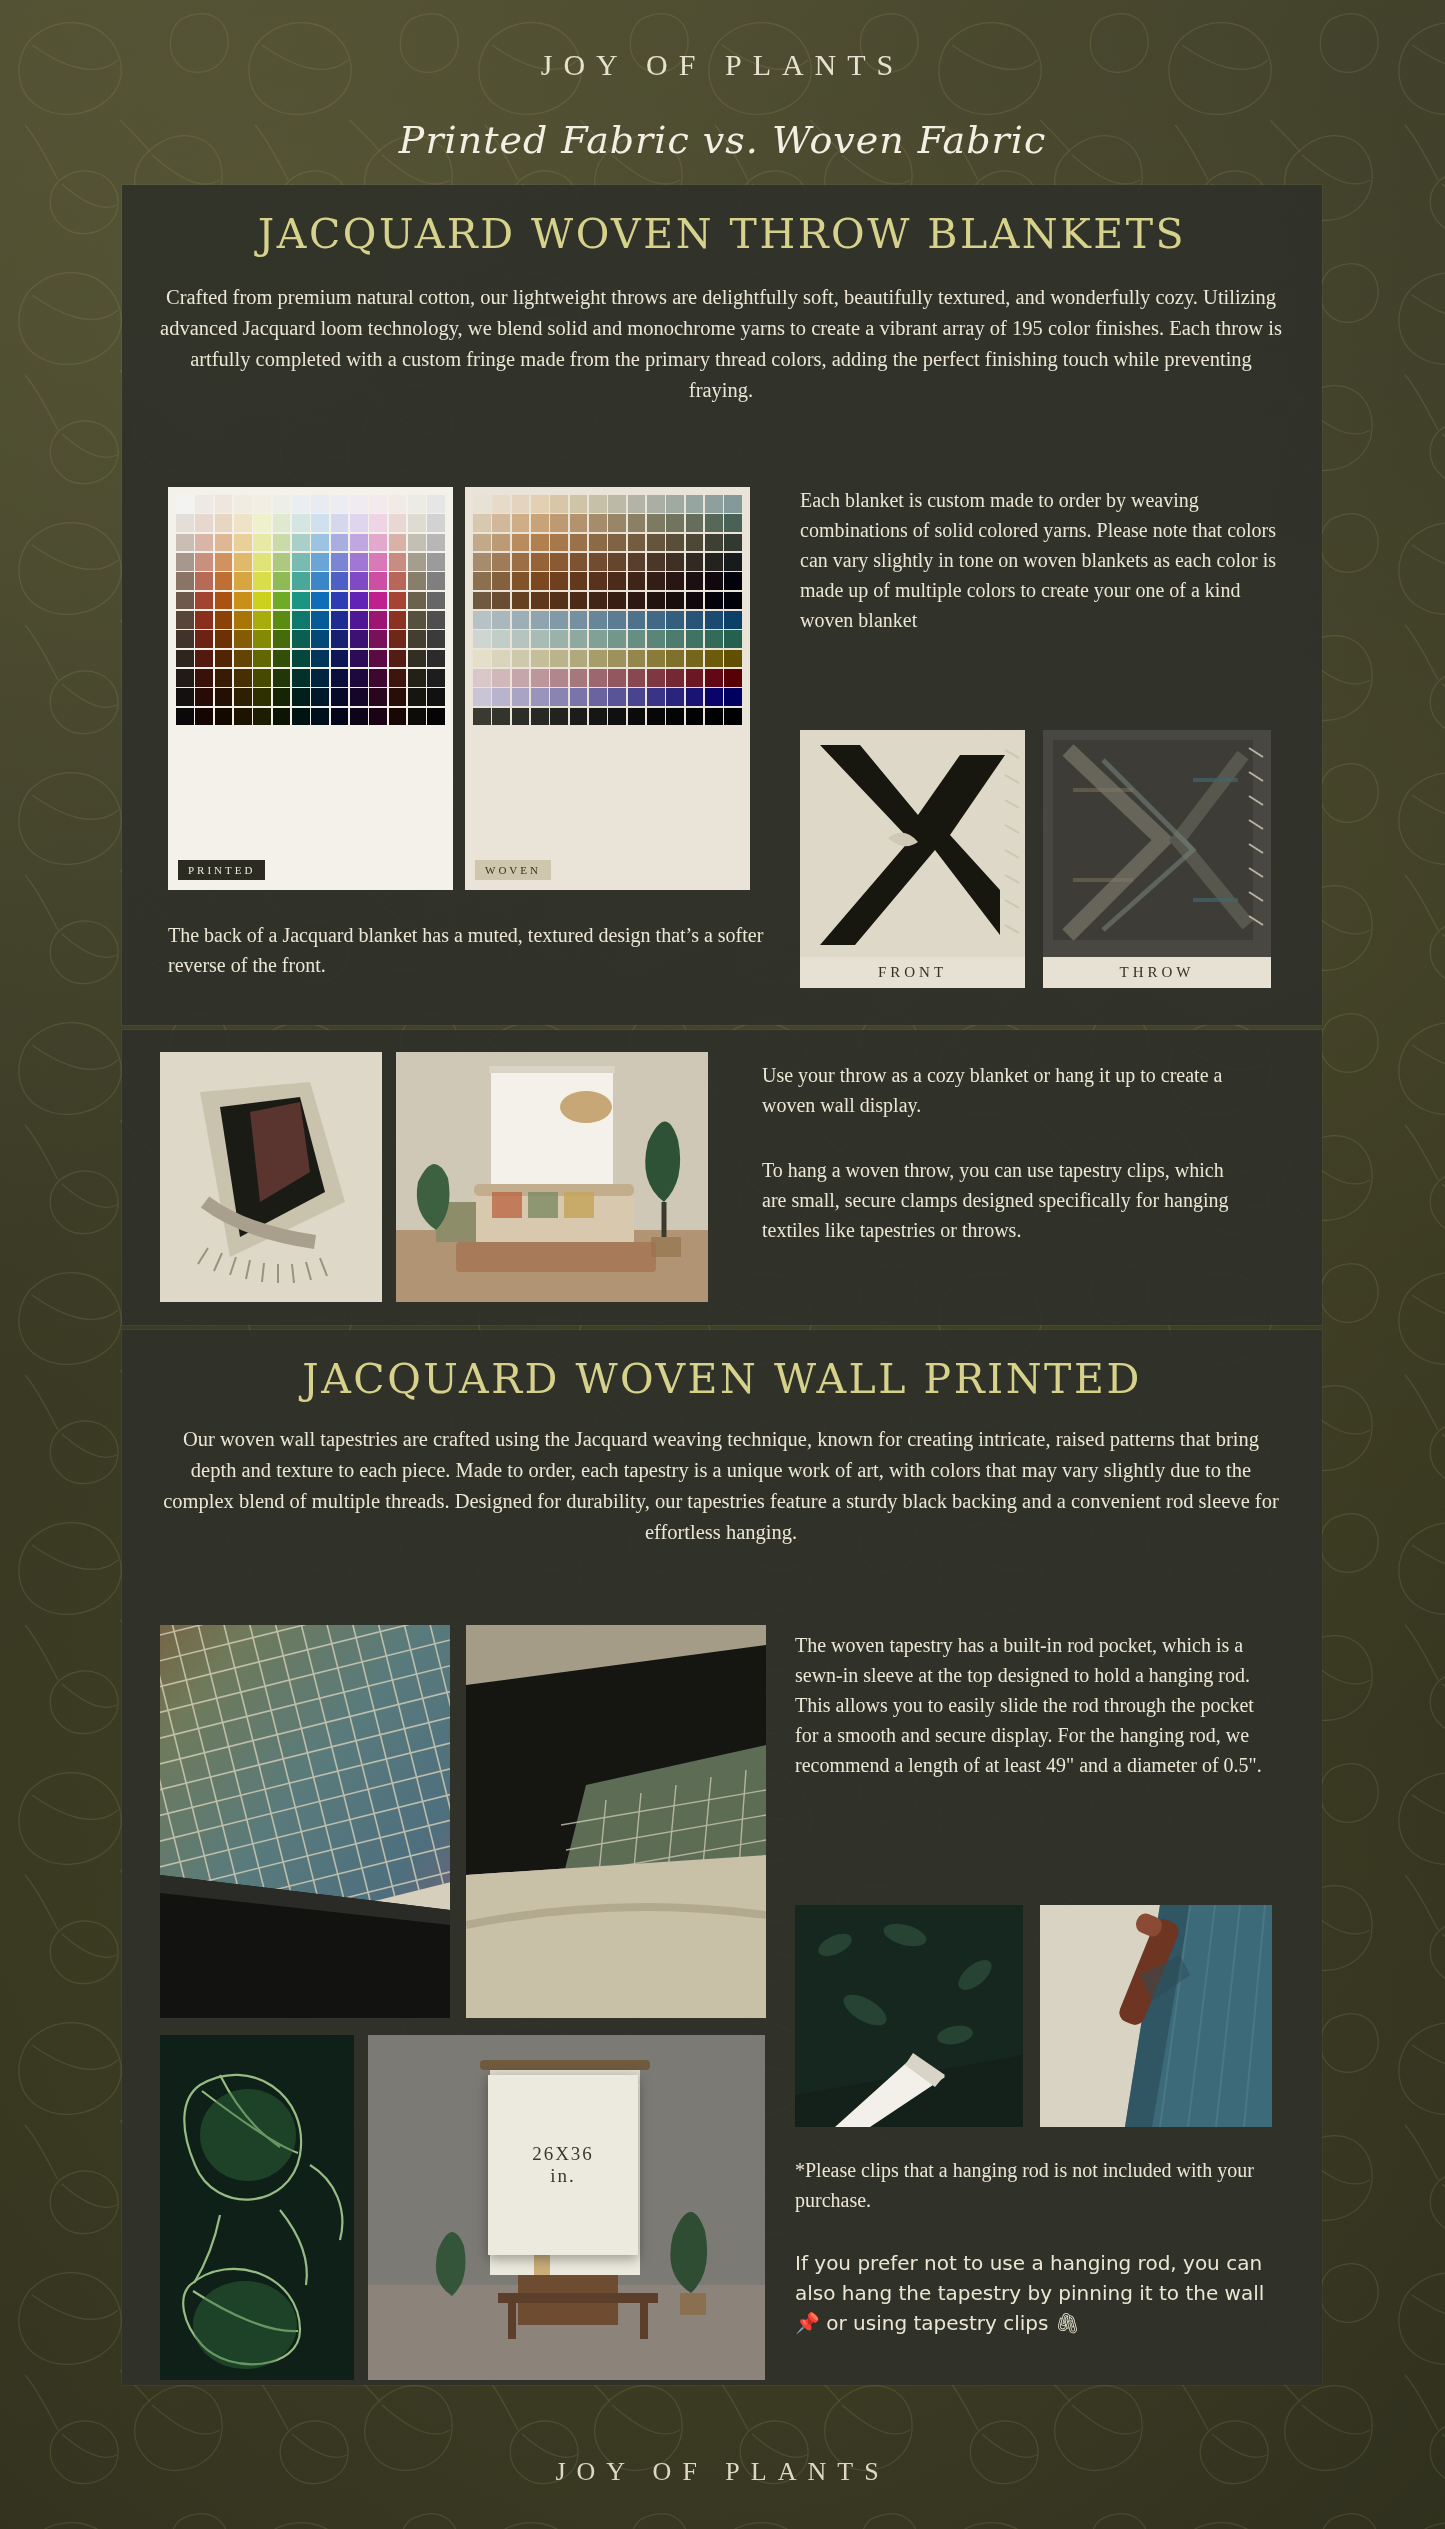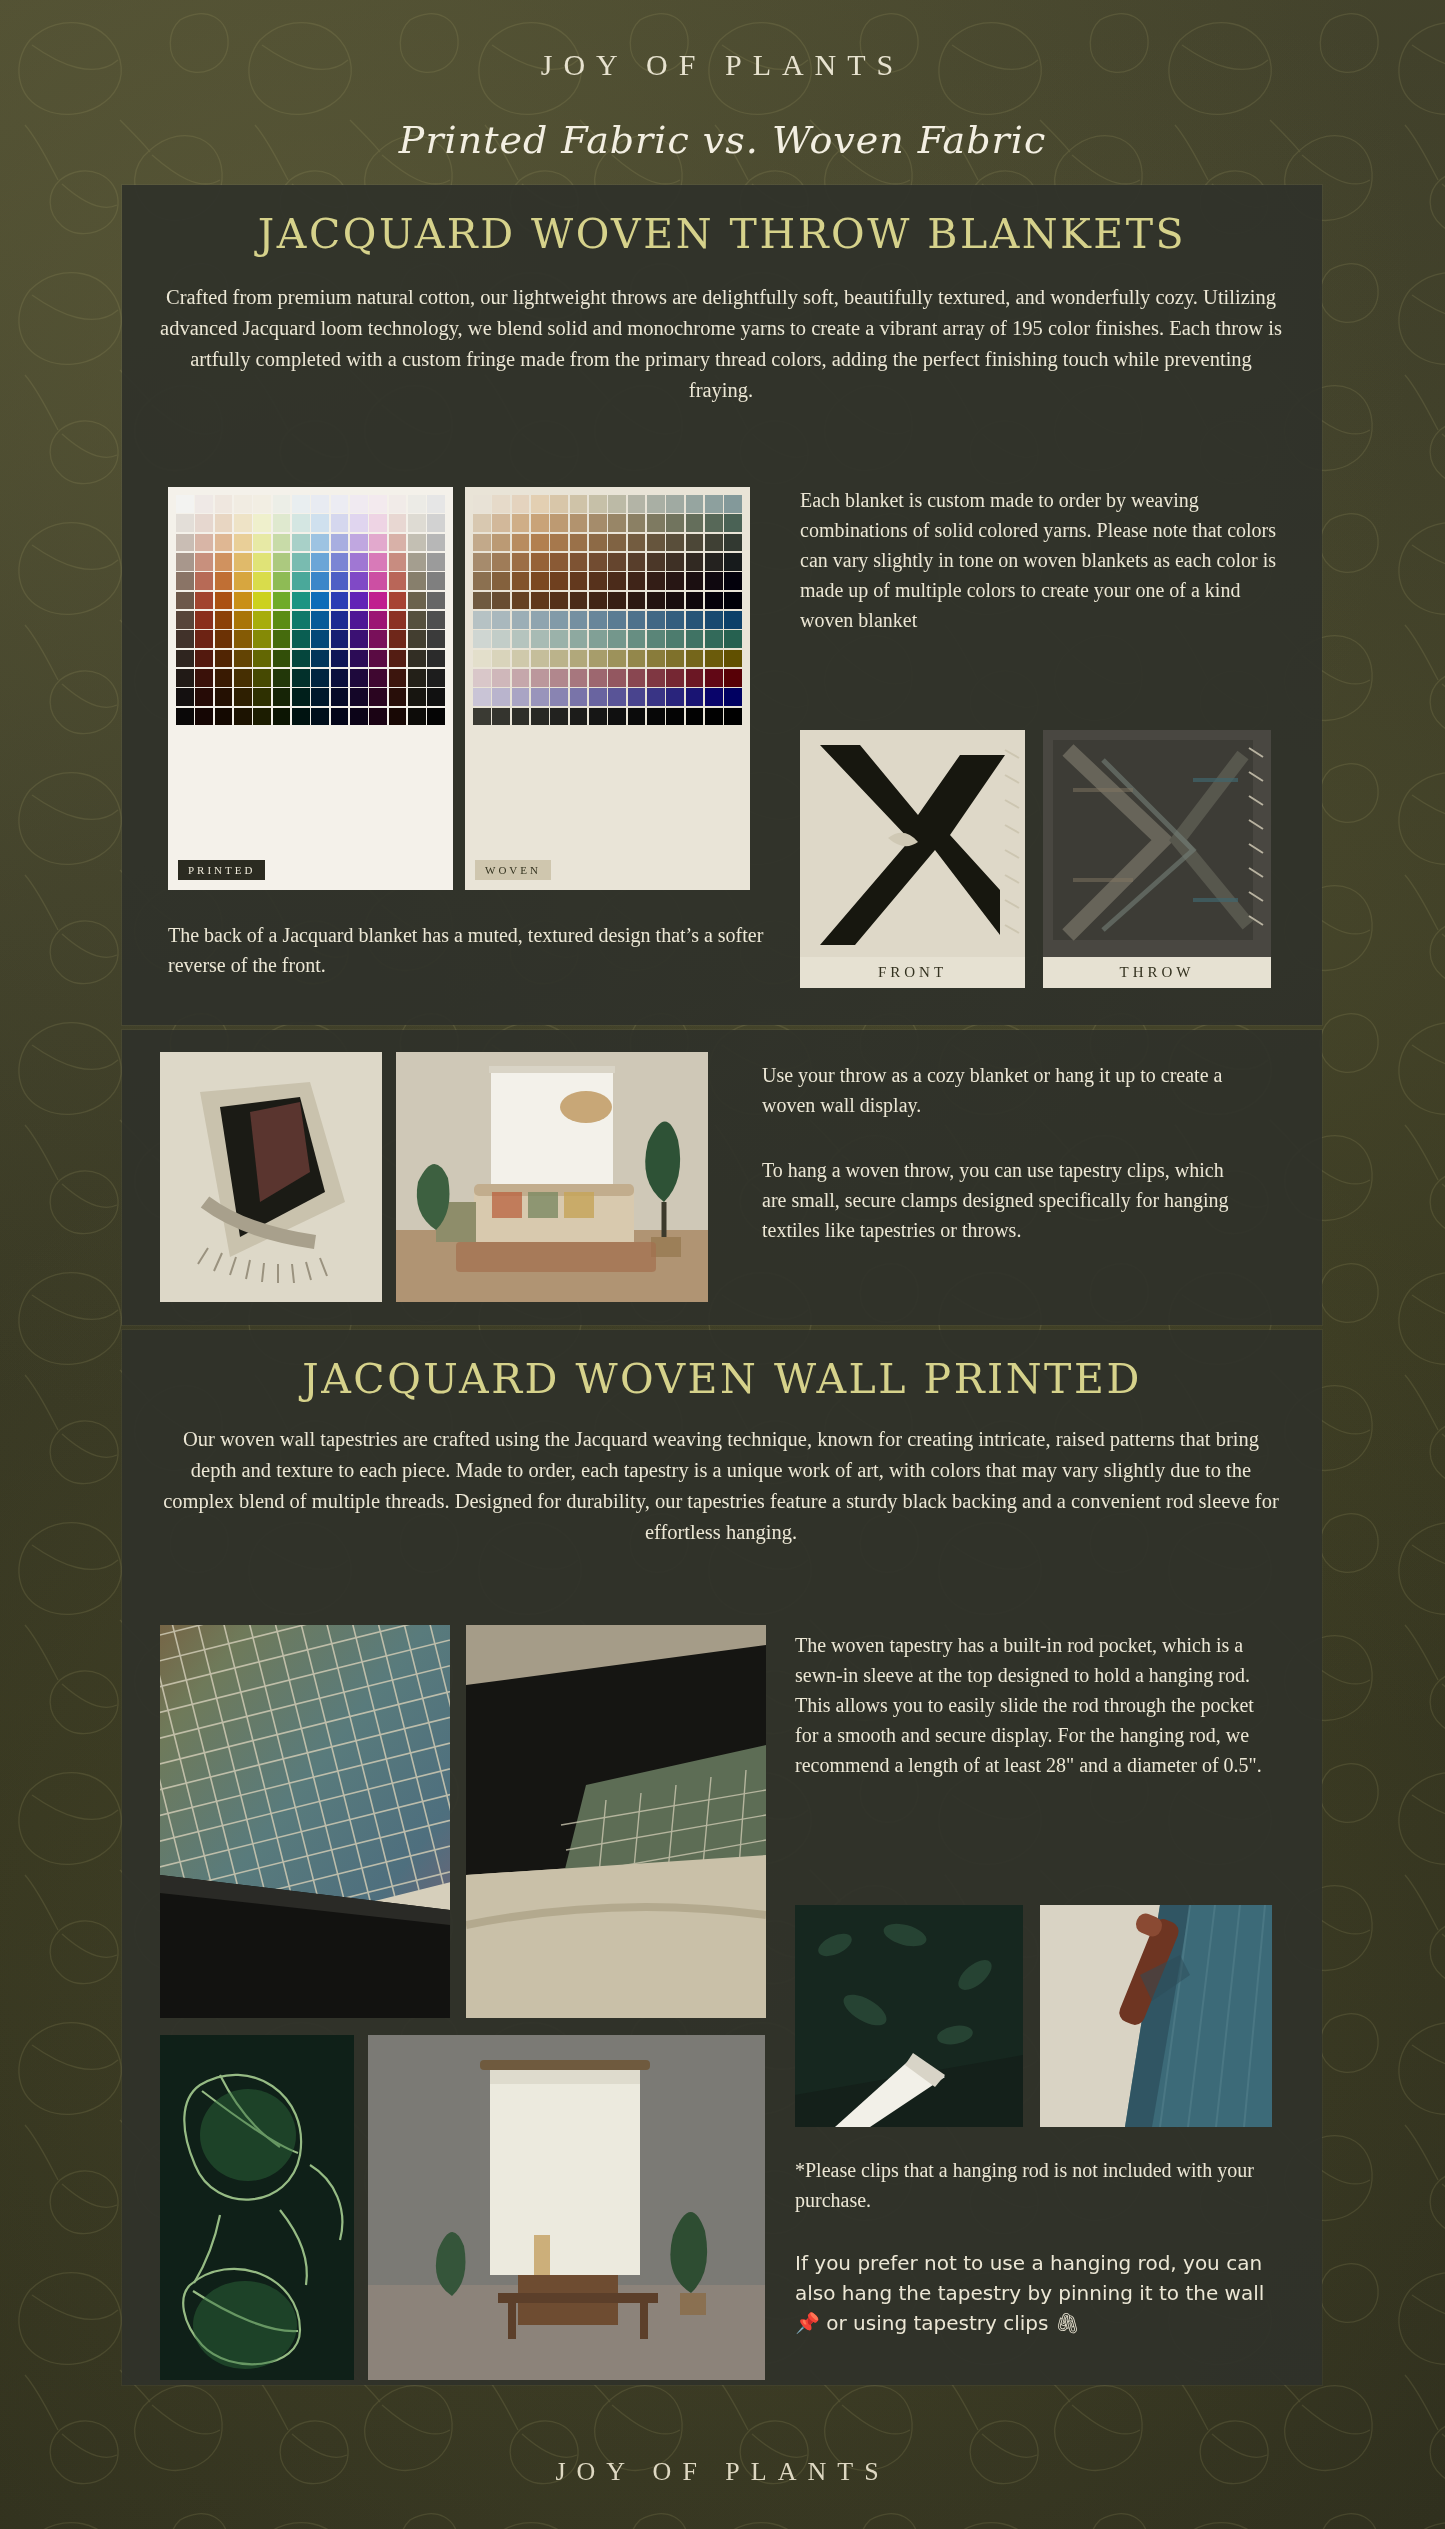--- a/index.html
+++ b/index.html
@@ -669,21 +669,21 @@
     <path d="M120 160 L300 120 L300 260 L90 280 Z" fill="#5d6d55"></path>
     <g stroke="#cbc7b0" stroke-width="1.4" opacity="0.8">
       <path d="M95 200 L300 165 M100 225 L300 190 M105 250 L300 215"></path>
       <path d="M140 175 L130 280 M175 168 L165 275 M210 160 L200 268 M245 152 L235 262 M280 145 L272 256"></path>
     </g>
     <path d="M0 250 L300 230 L300 393 L0 393 Z" fill="#c9c0a8"></path>
     <path d="M0 300 q150 -30 300 -10" stroke="#b3a98e" stroke-width="8" fill="none"></path>
   </svg>
 </div>
 
-<div class="side-copy" style="left:795px; top:1630px; width:480px;">The woven tapestry has a built-in rod pocket, which is a sewn-in sleeve at the top designed to hold a hanging rod. This allows you to easily slide the rod through the pocket for a smooth and secure display. For the hanging rod, we recommend a length of at least 28" and a diameter of 0.5".</div>
+<div class="side-copy" style="left:795px; top:1630px; width:480px;">The woven tapestry has a built-in rod pocket, which is a sewn-in sleeve at the top designed to hold a hanging rod. This allows you to easily slide the rod through the pocket for a smooth and secure display. For the hanging rod, we recommend a length of at least 49" and a diameter of 0.5".</div>
 
 <div class="photo" id="ph-rodclose1">
   <svg width="228" height="222" viewBox="0 0 228 222">
     <rect width="228" height="222" fill="#14201a"></rect>
     <path d="M0 0 H228 V150 L0 190 Z" fill="#16271f"></path>
     <g fill="#2b4a38" opacity="0.8">
       <ellipse cx="40" cy="40" rx="18" ry="9" transform="rotate(-25 40 40)"></ellipse>
       <ellipse cx="110" cy="30" rx="22" ry="10" transform="rotate(15 110 30)"></ellipse>
       <ellipse cx="180" cy="70" rx="20" ry="10" transform="rotate(-40 180 70)"></ellipse>
       <ellipse cx="70" cy="105" rx="24" ry="11" transform="rotate(30 70 105)"></ellipse>
@@ -737,18 +737,22 @@
     <rect x="122" y="35" width="150" height="14" fill="#dedbcd"></rect>
     <rect x="150" y="240" width="100" height="50" fill="#6e4c31"></rect>
     <rect x="130" y="258" width="160" height="10" fill="#5c3f2a"></rect>
     <rect x="140" y="268" width="8" height="36" fill="#5c3f2a"></rect>
     <rect x="272" y="268" width="8" height="36" fill="#5c3f2a"></rect>
     <path d="M305 200 q18 -44 32 -4 q8 42 -14 62 q-28 -18 -18 -58 Z" fill="#2e4d32"></path>
     <rect x="312" y="258" width="26" height="22" fill="#8a7051"></rect>
     <path d="M70 215 q14 -34 26 -4 q6 34 -12 50 q-22 -14 -14 -46 Z" fill="#35553a"></path>
     <rect x="166" y="200" width="16" height="40" fill="#c9a96f" opacity="0.9"></rect>
   </svg>
+  <div class="sign-box">
+    <span>26X36</span>
+    <span>in.</span>
+  </div>
 </div>
 
 <div class="side-copy" style="left:795px; top:2155px; width:480px;">*Please clips that a hanging rod is not included with your purchase.</div>
 <div class="side-copy emoji" style="left:795px; top:2248px; width:490px;"> If you prefer not to use a hanging rod, you can also hang the tapestry by pinning it to the wall 📌 or using tapestry clips 🖇</div>
 
 <div class="brand-bottom">JOY OF PLANTS</div>
 
 </body></html>

